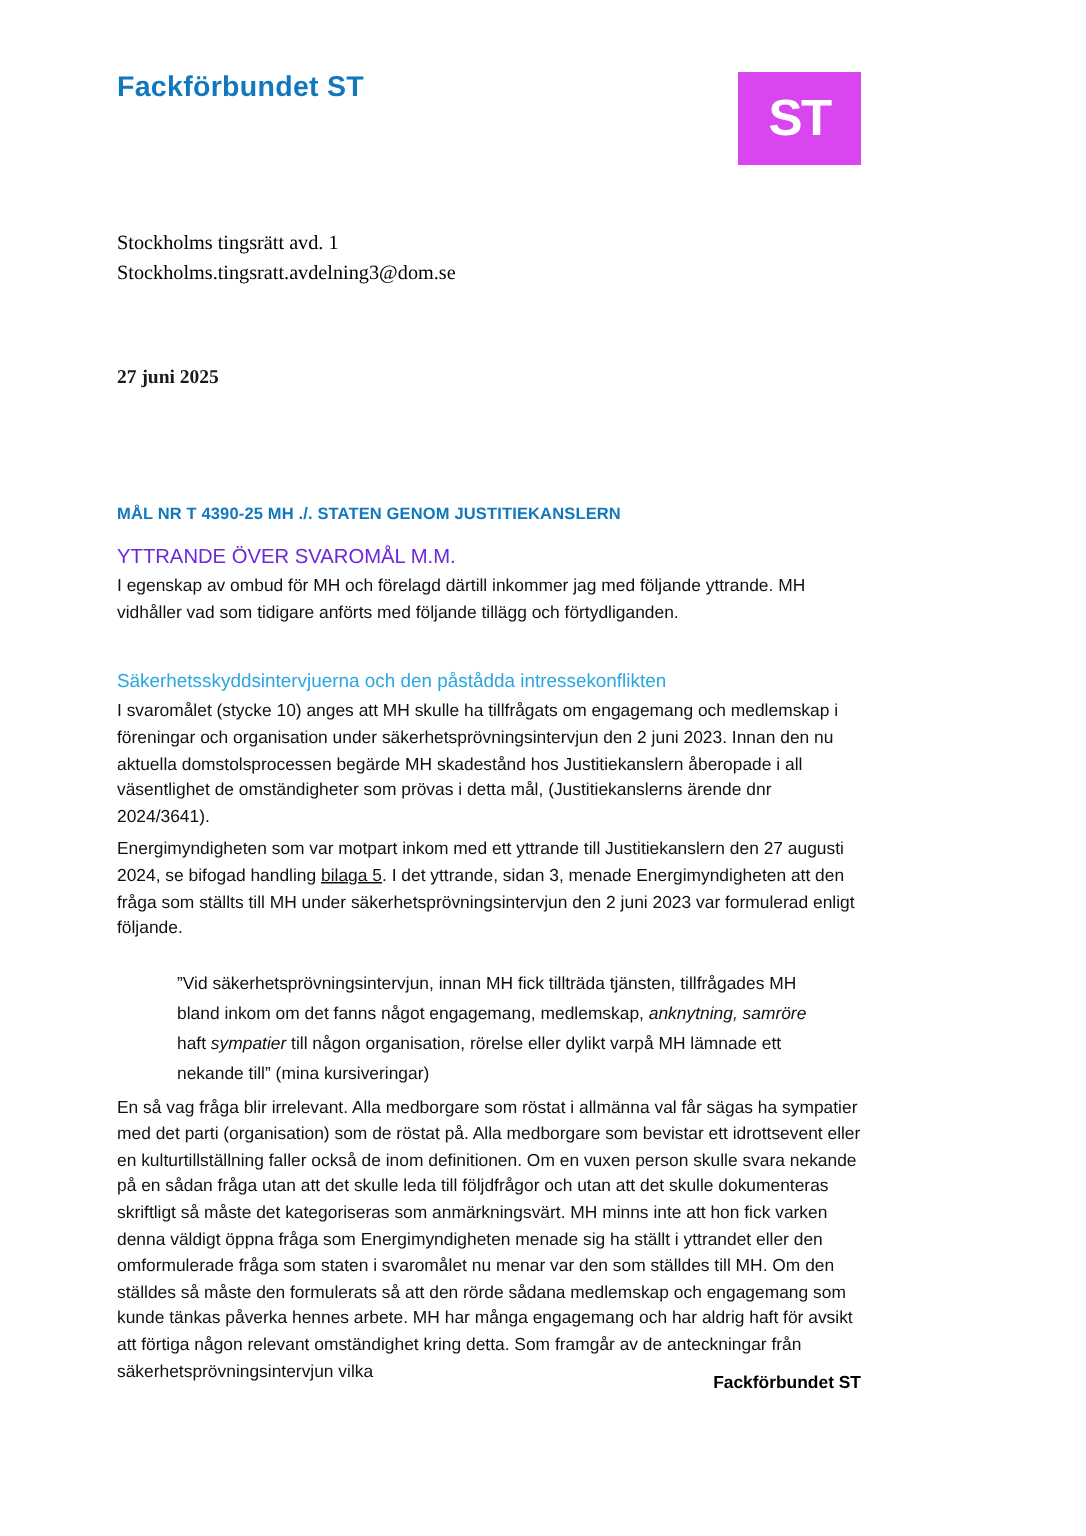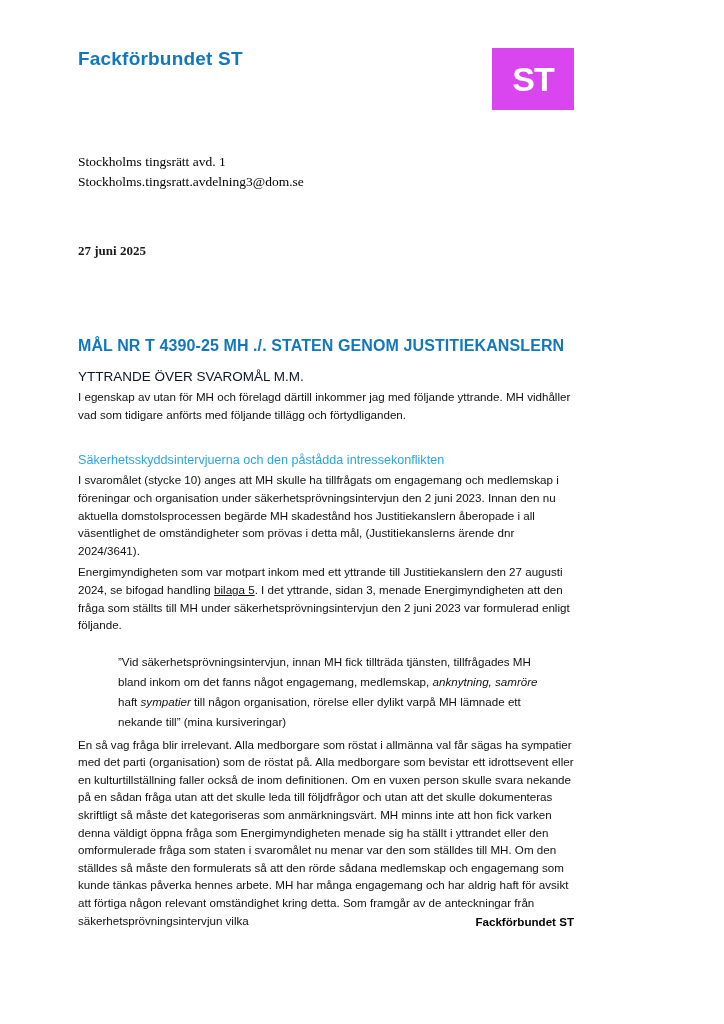--- a/index.html
+++ b/index.html
@@ -67,29 +67,29 @@
   }
   .date {
     margin-top: 52px;
     font-family: "Liberation Serif", serif;
     font-size: 13px;
     font-weight: bold;
     color: #1a1a1a;
   }
   .doc-title {
     margin-top: 78px;
-    font-size: 16px;
+    font-size: 11px;
     font-weight: bold;
     color: #1178be;
     letter-spacing: 0.1px;
   }
   .subtitle {
     margin-top: 14px;
     font-size: 13.5px;
-    color: #0f172a;
+    color: #6d28d9;
     font-weight: normal;
   }
   p.body-text {
     margin: 4px 0 0 0;
     font-size: 11.6px;
     line-height: 1.52;
     color: #111111;
     text-align: left;
   }
   .section-heading {
@@ -142,21 +142,21 @@
     <div>Stockholms tingsrätt avd. 1</div>
     <div>Stockholms.tingsratt.avdelning3@dom.se</div>
   </div>
 
   <div class="date">27 juni 2025</div>
 
   <div class="doc-title">MÅL NR T 4390-25 MH ./. STATEN GENOM JUSTITIEKANSLERN</div>
 
   <div class="subtitle">YTTRANDE ÖVER SVAROMÅL M.M.</div>
 
-  <p class="body-text">I egenskap av utan för MH och förelagd därtill inkommer jag med följande yttrande. MH vidhåller vad som tidigare anförts med följande tillägg och förtydliganden.</p>
+  <p class="body-text">I egenskap av ombud för MH och förelagd därtill inkommer jag med följande yttrande. MH vidhåller vad som tidigare anförts med följande tillägg och förtydliganden.</p>
 
   <div class="section-heading">Säkerhetsskyddsintervjuerna och den påstådda intressekonflikten</div>
 
   <p class="body-text section-body">I svaromålet (stycke 10) anges att MH skulle ha tillfrågats om engagemang och medlemskap i föreningar och organisation under säkerhetsprövningsintervjun den 2 juni 2023. Innan den nu aktuella domstolsprocessen begärde MH skadestånd hos Justitiekanslern åberopade i all väsentlighet de omständigheter som prövas i detta mål, (Justitiekanslerns ärende dnr 2024/3641).</p>
 
   <p class="body-text"><span>Energimyndigheten som var motpart inkom med ett yttrande till Justitiekanslern den 27 augusti 2024, se bifogad handling </span><span class="link-underline">bilaga 5</span><span>. I det yttrande, sidan 3, menade Energimyndigheten att den fråga som ställts till MH under säkerhetsprövningsintervjun den 2 juni 2023 var formulerad enligt följande.</span></p>
 
   <div class="quote">
     <div>”Vid säkerhetsprövningsintervjun, innan MH fick tillträda tjänsten, tillfrågades MH</div>
     <div><span>bland inkom om det fanns något engagemang, medlemskap, </span><span class="it">anknytning, samröre</span></div>

